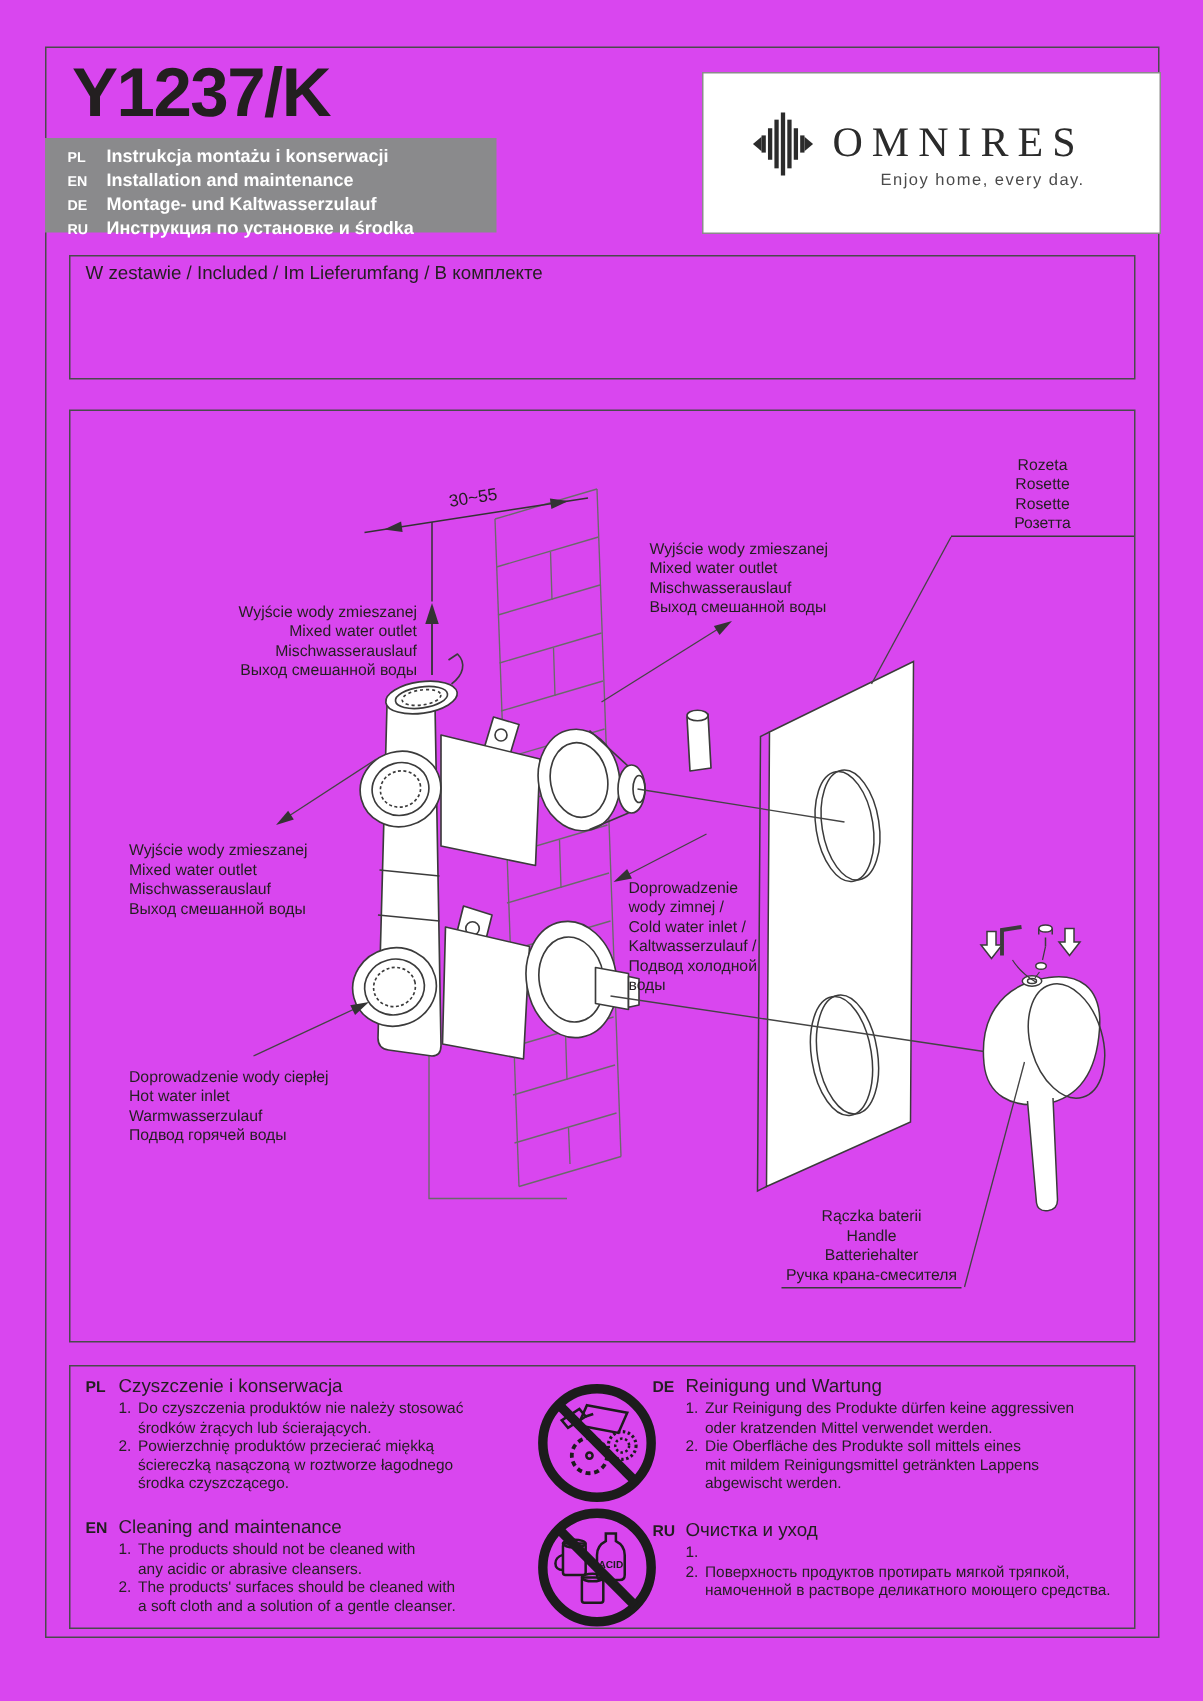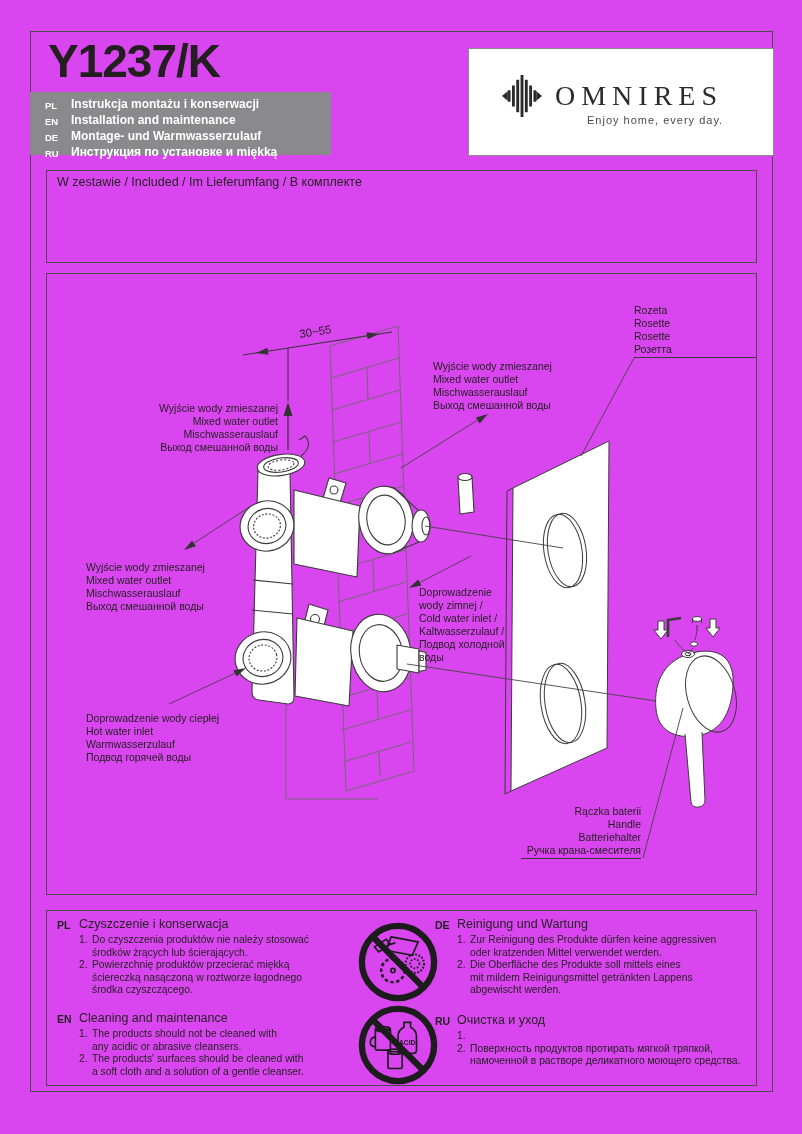--- a/index.html
+++ b/index.html
@@ -15,30 +15,30 @@
   .lang-code{width:26px;font-size:9.5px;font-weight:700;padding-top:1.5px;}
   .lang-text{font-size:12px;font-weight:700;text-align:right;}
   .logo-box{position:absolute;left:468px;top:48px;width:304px;height:106px;
             border:1px solid #8b8b8b;background:#fff;}
   .logo-row{position:absolute;left:32px;top:24px;display:flex;align-items:center;}
   .logo-mark{width:42px;height:46px;margin-right:12px;}
   .logo-word{font-family:"Liberation Serif",serif;font-size:28px;letter-spacing:6px;
              color:#2b2b2b;}
   .logo-tagline{position:absolute;left:118px;top:65px;font-size:11px;
                 letter-spacing:1px;color:#4a4a4a;}
-  .included-box{position:absolute;left:46px;top:170px;width:711px;height:93px;
+  .included-box{position:absolute;left:46px;top:170px;width:711px;height:83px;
                 border:1px solid #4a4a4c;box-sizing:border-box;}
   .included-label{position:absolute;left:10px;top:4px;font-size:12.5px;}
   .diagram-box{position:absolute;left:46px;top:273px;width:711px;height:622px;
                border:1px solid #4a4a4c;box-sizing:border-box;}
   .diagram-svg{position:absolute;left:0;top:0;}
   .dlabel{position:absolute;font-size:10.5px;line-height:13px;white-space:pre-line;
           color:#231f20;}
   .r{text-align:right;}
-  .uline{border-bottom:1px solid #3b3b3b;padding-bottom:1px;}
+  .uline{border-bottom:1px solid #3b3b3b;padding-bottom:1px;text-align:center;}
   .care-box{position:absolute;left:46px;top:910px;width:711px;height:176px;
             border:1px solid #4a4a4c;box-sizing:border-box;}
   .care-sec{position:absolute;}
   .care-head{display:flex;line-height:15px;margin-bottom:1px;}
   .care-code{font-size:10.5px;font-weight:700;width:22px;padding-top:1px;}
   .care-title{font-size:12.5px;}
   .care-item{display:flex;margin-left:22px;font-size:10.3px;line-height:12.6px;}
   .care-num{width:13px;flex:none;}
   .care-text{white-space:pre-line;}
   .care-icon{position:absolute;width:84px;height:84px;}
@@ -55,25 +55,25 @@
     <div class="lang-row">
       <span class="lang-code">PL</span>
       <span class="lang-text">Instrukcja montażu i konserwacji</span>
     </div>
     <div class="lang-row">
       <span class="lang-code">EN</span>
       <span class="lang-text">Installation and maintenance</span>
     </div>
     <div class="lang-row">
       <span class="lang-code">DE</span>
-      <span class="lang-text">Montage- und Warmwasserzulauf</span>
+      <span class="lang-text">Montage- und Kaltwasserzulauf</span>
     </div>
     <div class="lang-row">
       <span class="lang-code">RU</span>
-      <span class="lang-text">Инструкция по установке и miękką</span>
+      <span class="lang-text">Инструкция по установке и środka</span>
     </div>
   </div>
 
   <div class="logo-box">
     <div class="logo-row">
       <svg class="logo-mark" viewBox="0 0 44 46">
         <g fill="#2b2b2b">
           <polygon points="1,23 7,18 7,28"></polygon>
           <polygon points="43,23 37,18 37,28"></polygon>
           <rect x="7" y="17" width="3" height="12"></rect>

